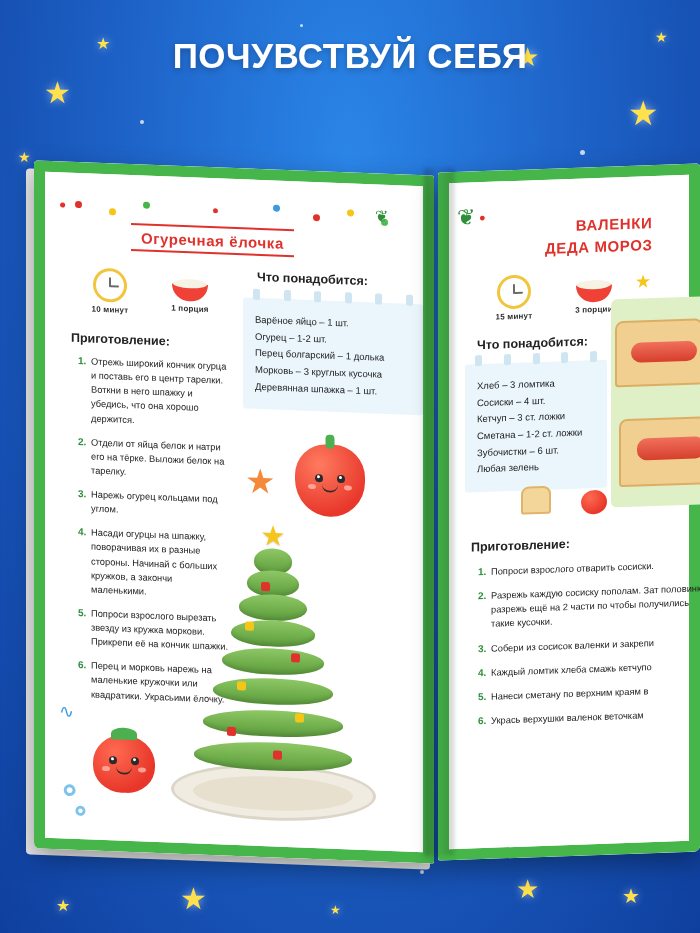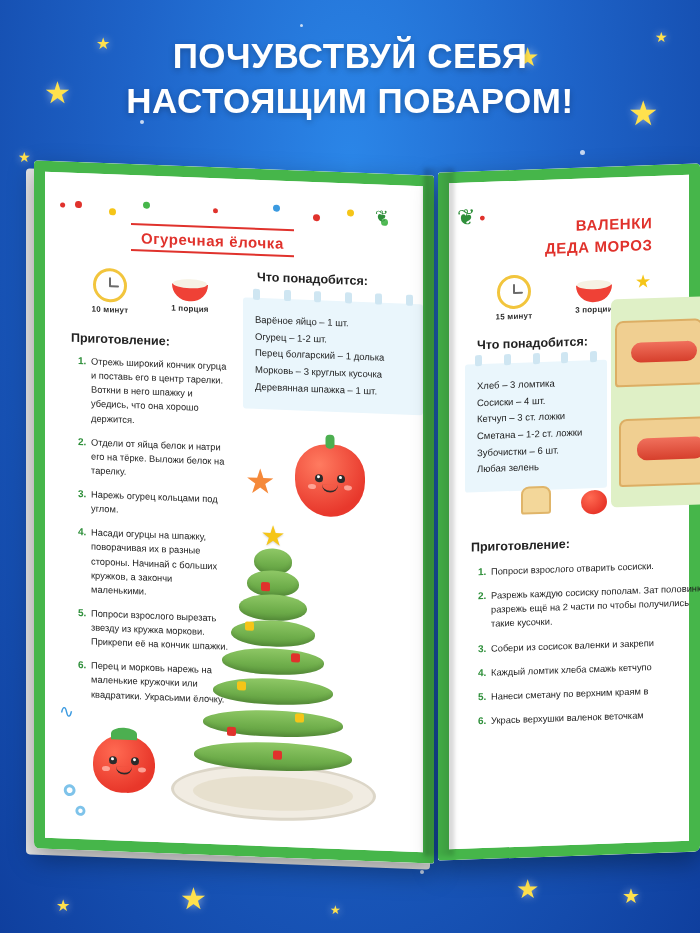--- a/index.html
+++ b/index.html
@@ -306,21 +306,20 @@
   <div class="star" style="left:56px;  top:898px; font-size:16px;">★</div>
   <div class="star" style="left:330px; top:904px; font-size:12px;">★</div>
   <div class="dot" style="left:140px; top:120px; width:4px; height:4px;"></div>
   <div class="dot" style="left:580px; top:150px; width:5px; height:5px;"></div>
   <div class="dot" style="left:300px; top:24px;  width:3px; height:3px;"></div>
   <div class="dot" style="left:420px; top:870px; width:4px; height:4px;"></div>
   <div class="dot" style="left:90px;  top:840px; width:3px; height:3px;"></div>
 
   <div class="headline">
     <div>ПОЧУВСТВУЙ СЕБЯ</div>
-    <div>НАСТОЯЩИМ ПОВАРОМ!</div>
   </div>
 
   <div class="book">
     <div class="page-stack"></div>
 
     <div class="page-left">
       <div class="page-inner">
         <div class="green-frame"></div>
         <div class="white-inner">
 

